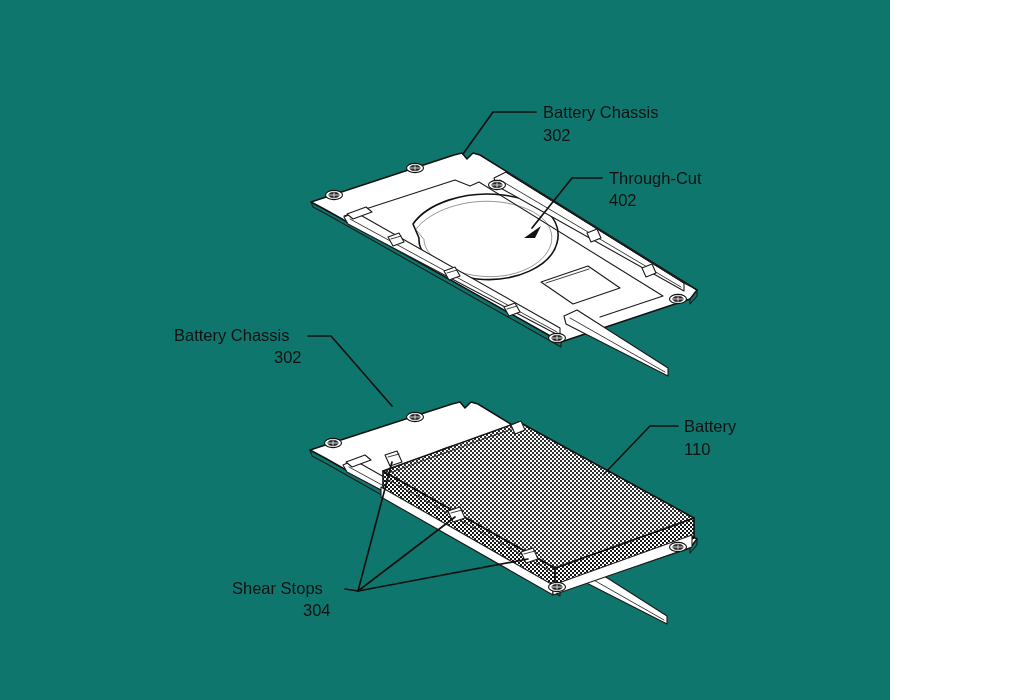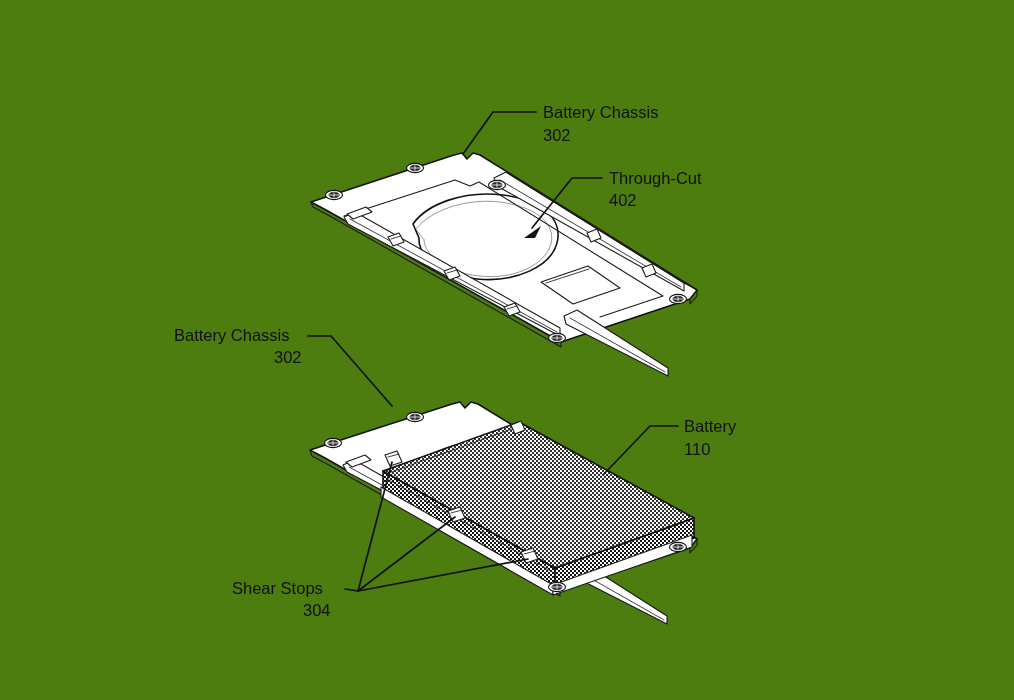--- a/index.html
+++ b/index.html
@@ -2,23 +2,23 @@
 <html><head>
 <meta charset="utf-8">
 <style>
   html, body {
     margin: 0;
     padding: 0;
     background: #ffffff;
   }
   #page {
     position: relative;
-    width: 1014px;
+    width: 890px;
     height: 700px;
-    background: #4d7c0f;
+    background: #0f766e;
     overflow: hidden;
     font-family: "Liberation Sans", sans-serif;
   }
   #figure-svg {
     position: absolute;
     left: 0;
     top: 0;
     width: 1014px;
     height: 700px;
   }

